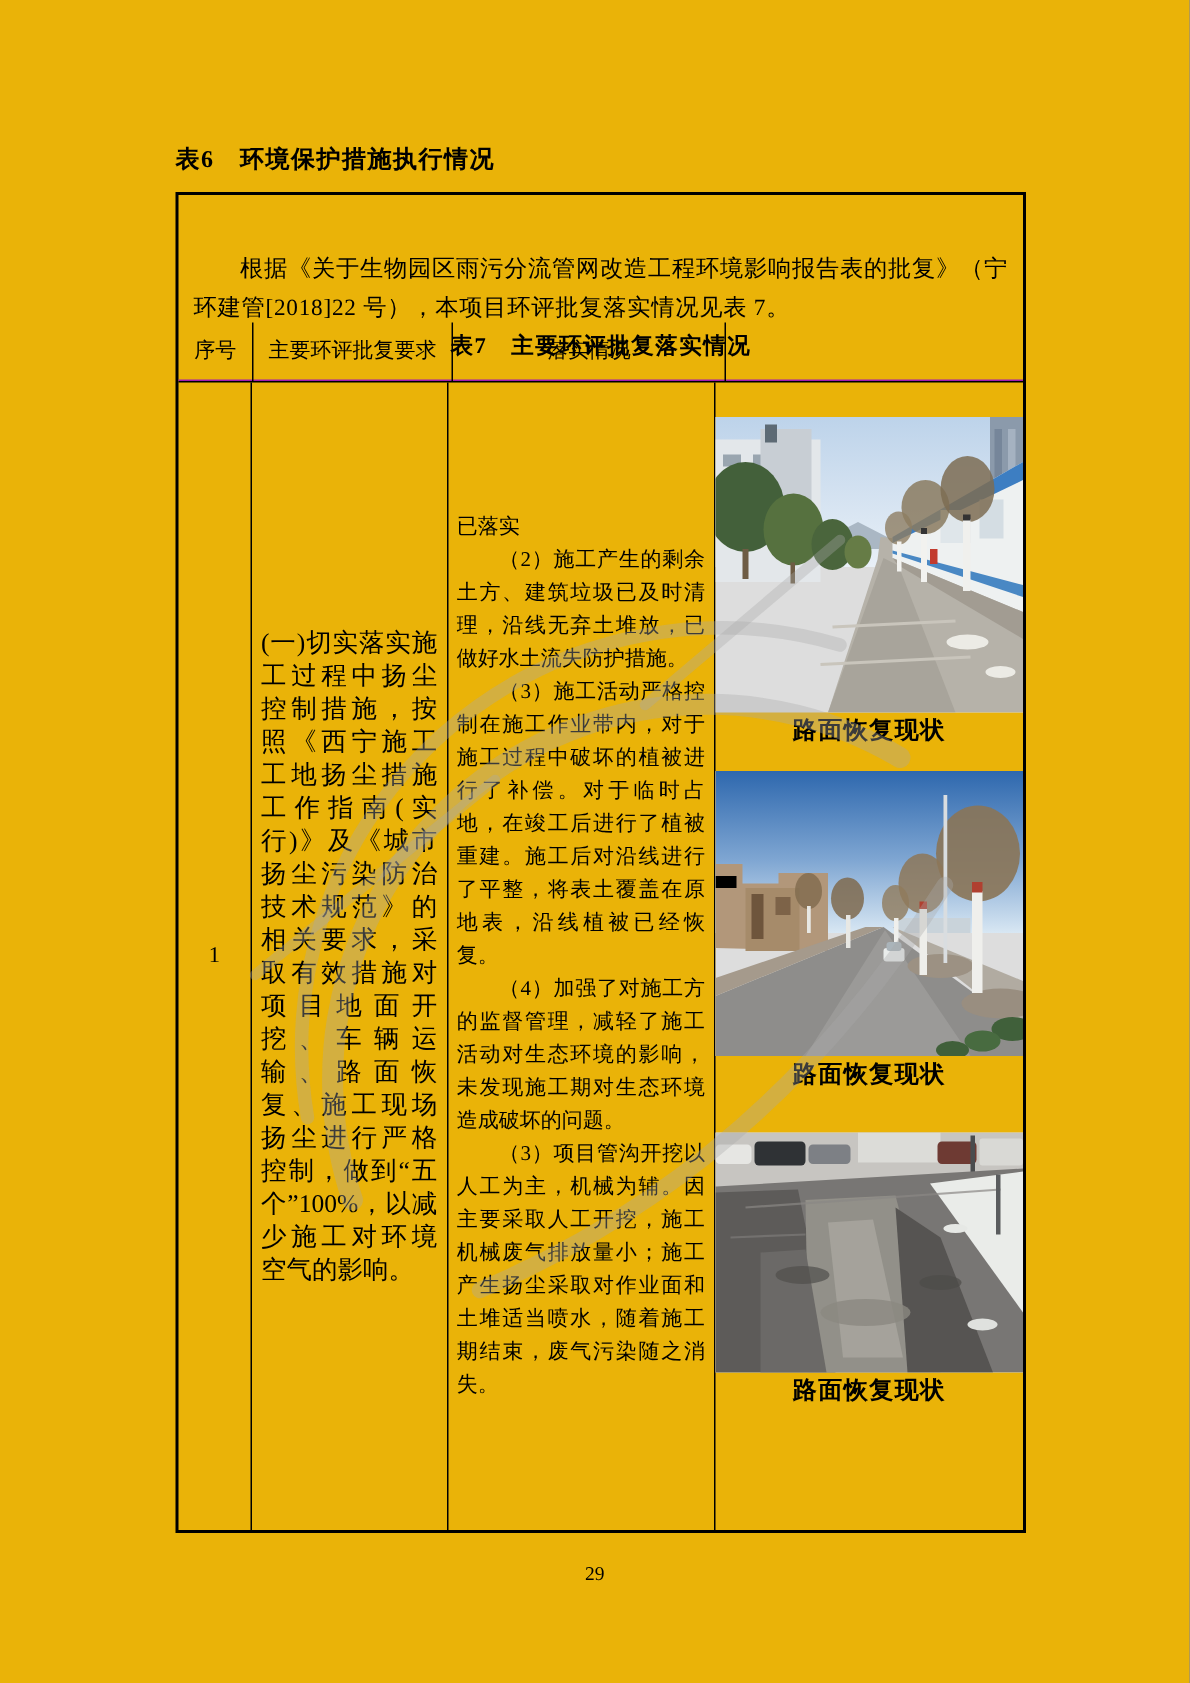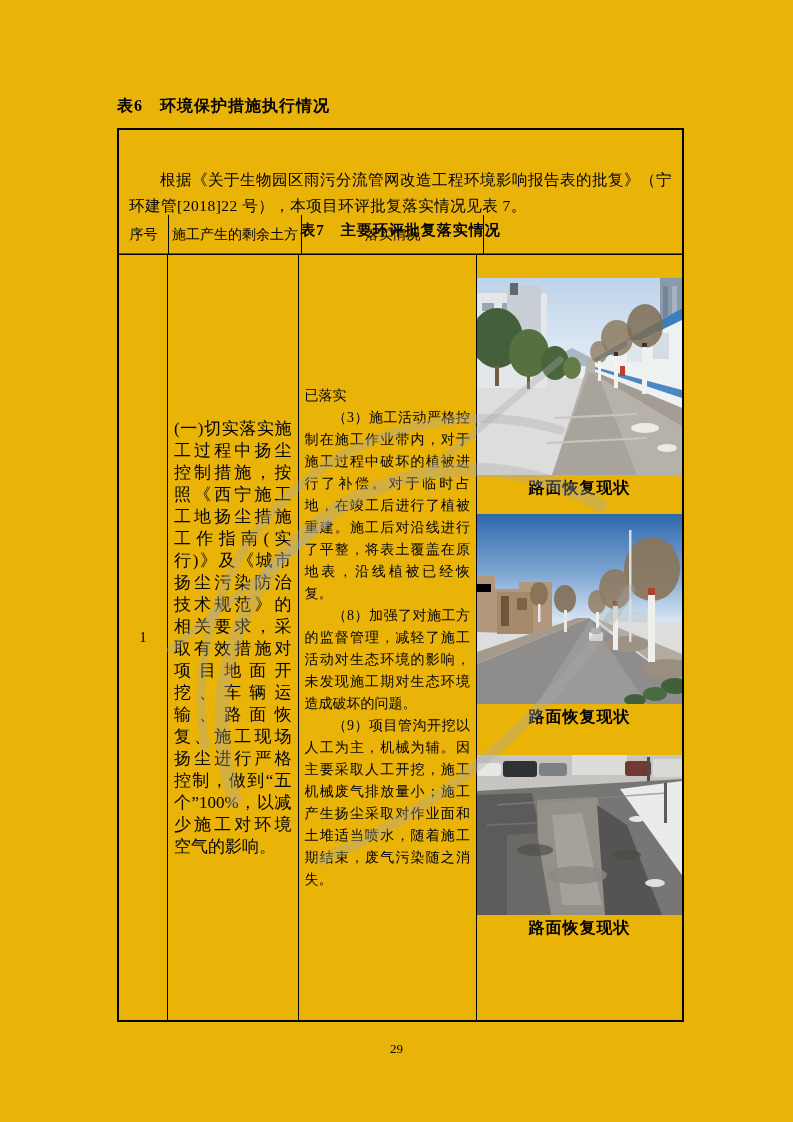--- a/index.html
+++ b/index.html
@@ -96,38 +96,39 @@
 
     <div class="tbl">
 
       <div class="row1">
         <p>根据《关于生物园区雨污分流管网改造工程环境影响报告表的批复》（宁环建管[2018]22 号），本项目环评批复落实情况见表 7。</p>
         <div class="tbl7-title">表7　主要环评批复落实情况</div>
       </div>
 
       <div class="row2">
         <div class="hc w-seq">序号</div>
-        <div class="hc w-req">施工产生的剩余土方</div>
+        <div class="hc w-req">主要环评批复要求</div>
         <div class="hc w-imp">落实情况</div>
         <div class="hc w-pho"></div>
       </div>
 
       <div class="row3">
 
         <div class="bc w-seq cell-seq">1</div>
 
         <div class="bc w-req cell-req">
           <p>(一)切实落实施工过程中扬尘控制措施，按照《西宁施工工地扬尘措施工作指南(实行)》及《城市扬尘污染防治技术规范》的相关要求，采取有效措施对项目地面开挖、车辆运输、路面恢复、施工现场扬尘进行严格控制，做到“五个”100%，以减少施工对环境空气的影响。</p>
         </div>
 
         <div class="bc w-imp cell-imp">
           <p>已落实</p>
+          <p class="item">（2）施工产生的剩余土方、建筑垃圾已及时清理，沿线无弃土堆放，已做好水土流失防护措施。</p>
           <p class="item">（3）施工活动严格控制在施工作业带内，对于施工过程中破坏的植被进行了补偿。对于临时占地，在竣工后进行了植被重建。施工后对沿线进行了平整，将表土覆盖在原地表，沿线植被已经恢复。</p>
-          <p class="item">（8）加强了对施工方的监督管理，减轻了施工活动对生态环境的影响，未发现施工期对生态环境造成破坏的问题。</p>
-          <p class="item">（9）项目管沟开挖以人工为主，机械为辅。因主要采取人工开挖，施工机械废气排放量小；施工产生扬尘采取对作业面和土堆适当喷水，随着施工期结束，废气污染随之消失。</p>
+          <p class="item">（4）加强了对施工方的监督管理，减轻了施工活动对生态环境的影响，未发现施工期对生态环境造成破坏的问题。</p>
+          <p class="item">（3）项目管沟开挖以人工为主，机械为辅。因主要采取人工开挖，施工机械废气排放量小；施工产生扬尘采取对作业面和土堆适当喷水，随着施工期结束，废气污染随之消失。</p>
         </div>
 
         <div class="bc w-pho cell-pho">
 
           <figure class="f1">
             <svg class="photo" width="205" height="197" viewBox="0 0 205 197">
               <defs>
                 <linearGradient id="sky1" x1="0" y1="0" x2="0" y2="1">
                   <stop offset="0" stop-color="#bdd3ea"></stop>
                     <stop offset="1" stop-color="#e9f0f7"></stop>

